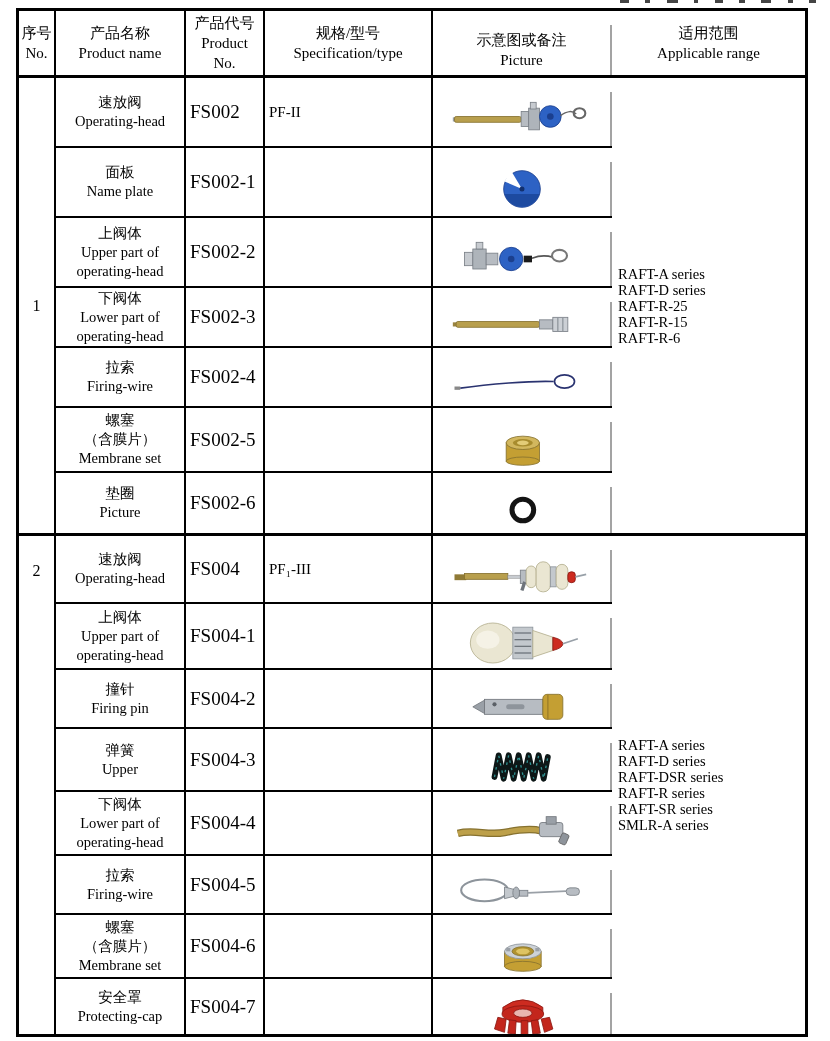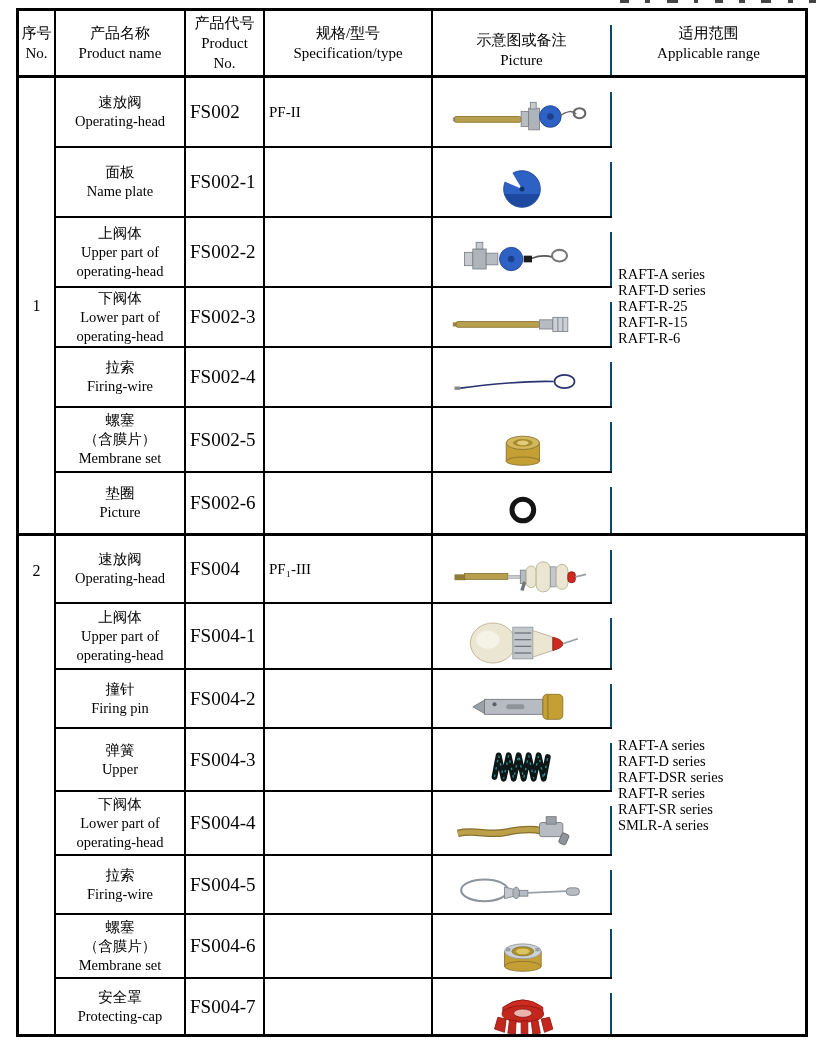--- a/index.html
+++ b/index.html
@@ -12,21 +12,21 @@
   .remnant span { display:block; height: 3px; background: #444; }
 
   .tbl { position: absolute; left: 16px; top: 8px; width: 792px; height: 1029px;
     border: 3px solid #000; display: flex; flex-direction: column; background: #fff; }
 
   
   .c-no   { width: 37px;  border-right: 2px solid #000; }
   .c-name { width: 130px; border-right: 2px solid #000; }
   .c-code { width: 79px;  border-right: 2px solid #000; }
   .c-spec { width: 168px; border-right: 2px solid #000; }
-  .c-pic  { width: 179px; border-right: 2px solid #0c4a6e; margin-top: 14px; }
+  .c-pic  { width: 179px; border-right: 2px solid #a3a3a3; margin-top: 14px; }
   .c-range{ flex: 1; }
 
   .hrow { display: flex; height: 67px; border-bottom: 3px solid #000; }
   .hcell { display: flex; align-items: center; justify-content: center; text-align: center;
     white-space: pre-line; font-size: 15px; line-height: 20px; padding: 1px; }
 
   .section { display: flex; }
   .sec1 { height: 458px; border-bottom: 3px solid #000; }
   .sec2 { flex: 1; }
 

